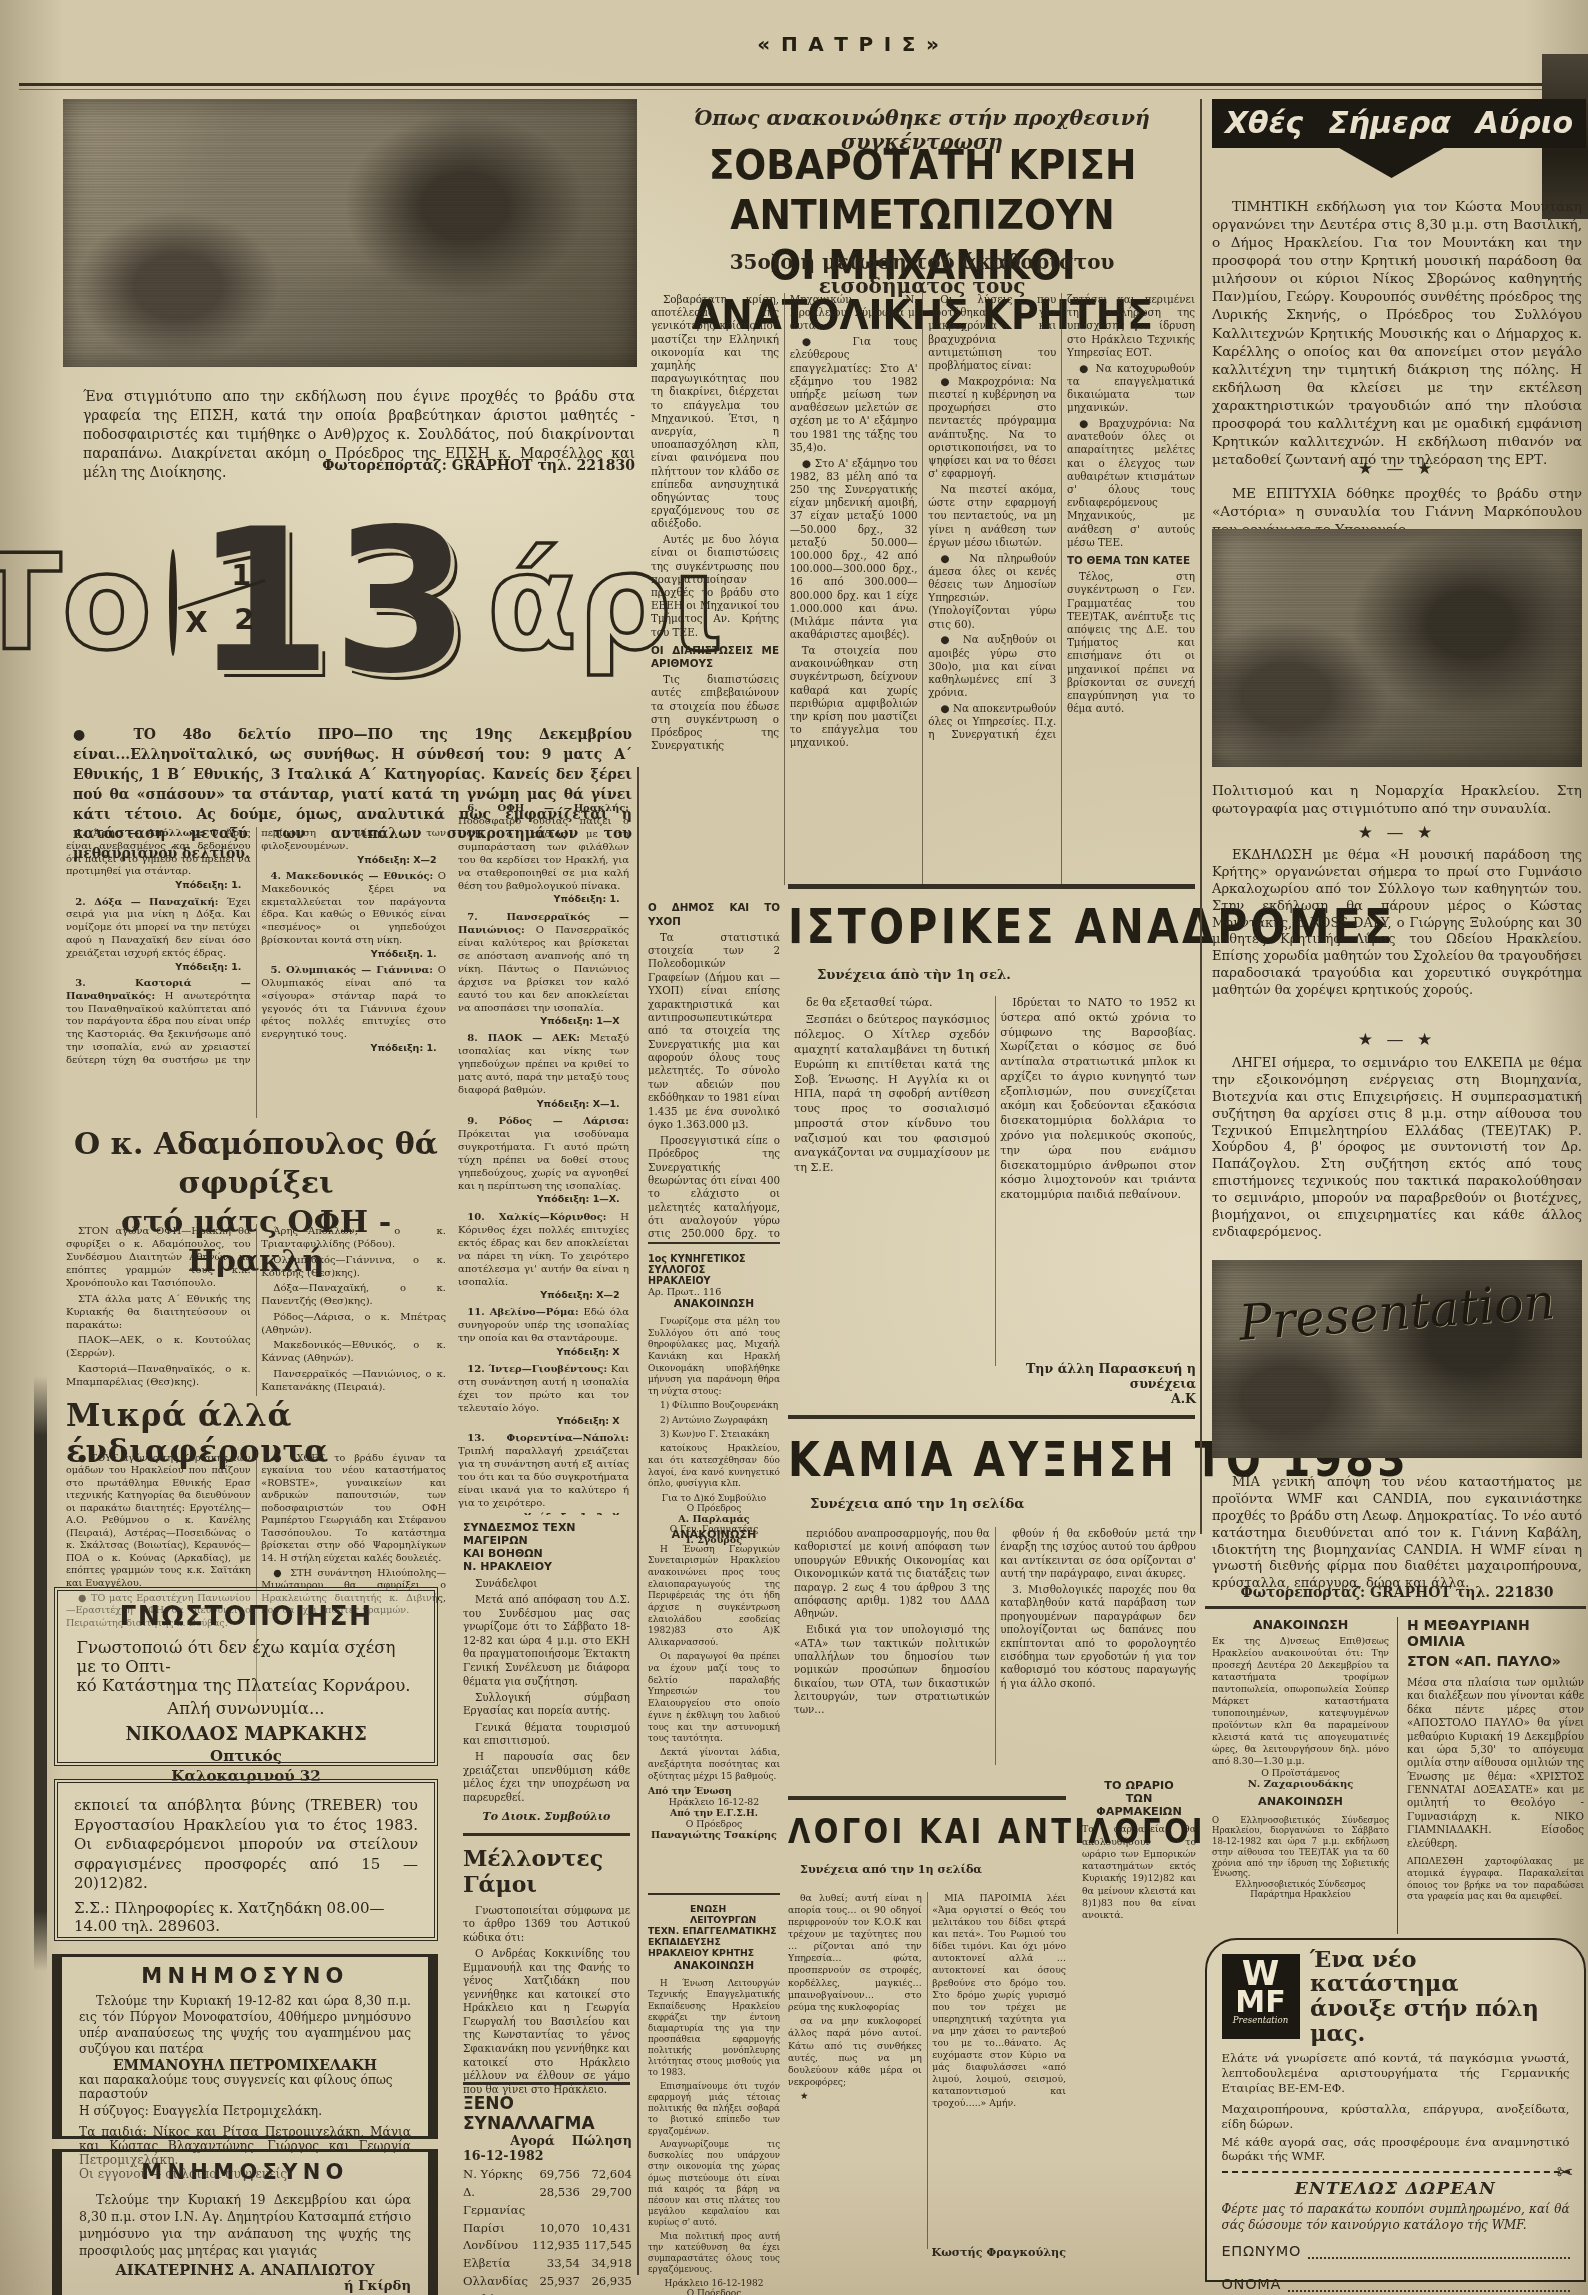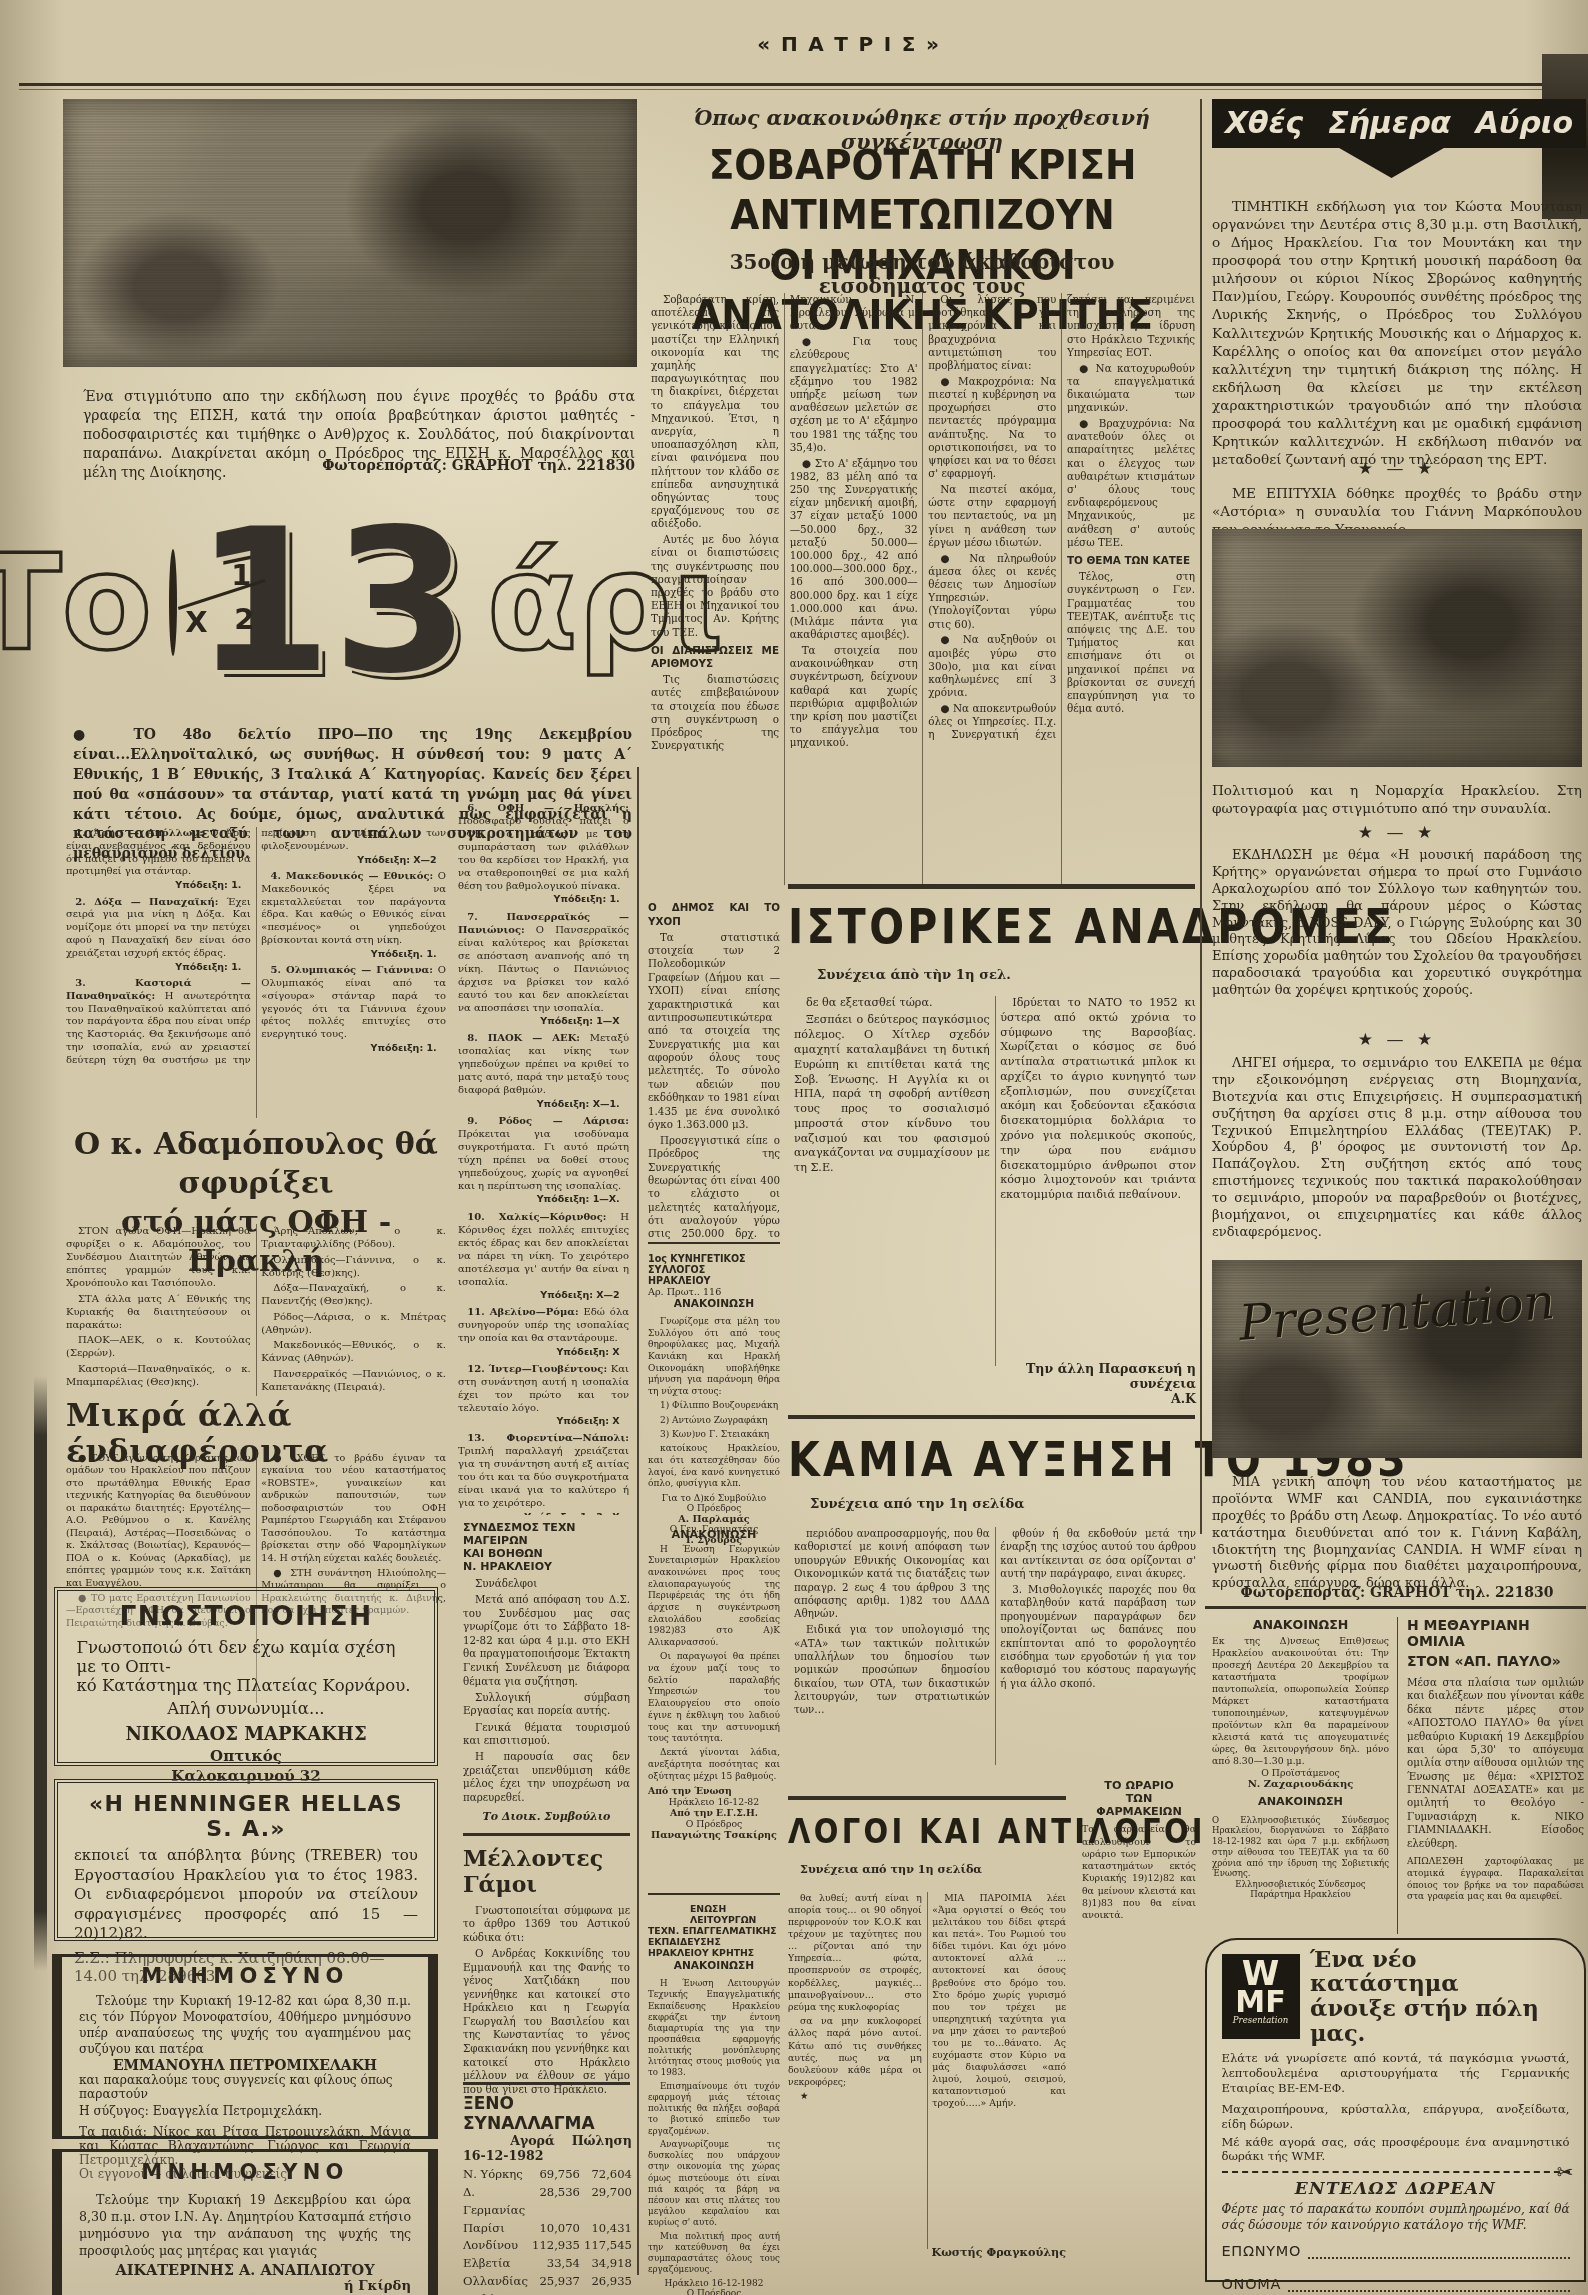--- a/index.html
+++ b/index.html
@@ -143,21 +143,20 @@
     <div class="minihead" style="font-size:26.5px;">ΓΝΩΣΤΟΠΟΙΗΣΗ</div>
     <div style="font-size:16.5px;margin-top:6.6px;">Γνωστοποιώ ότι δεν έχω καμία σχέση με το Οπτι-</div>
     <div style="font-size:16.5px;">κό Κατάστημα της Πλατείας Κορνάρου.</div>
     <div class="ctr" style="font-size:16.5px;margin-top:4px;">Απλή συνωνυμία...</div>
     <div class="ctr b" style="font-size:18px;margin-top:5.3px;">ΝΙΚΟΛΑΟΣ  ΜΑΡΚΑΚΗΣ</div>
     <div class="ctr b" style="font-size:15px;margin-top:2.6px;">Οπτικός</div>
     <div class="ctr b" style="font-size:15px;margin-top:2.6px;">Καλοκαιρινού 32</div>
   </div>
 
   <div class="abs boxwavy" style="left:54px;top:1779px;width:384px;height:162px;padding:8px 16px;box-sizing:border-box;">
-    <div class="minihead" style="font-size:22px;">«Η HENNINGER  HELLAS  S. A.»</div>
     <div class="jt" style="font-size:15px;line-height:1.3;margin-top:5.3px;">εκποιεί τα απόβλητα βύνης (TREBER) του Εργοστασίου Ηρακλείου για το έτος 1983. Οι ενδιαφερόμενοι μπορούν να στείλουν σφραγισμένες προσφορές από 15 — 20)12)82.</div>
     <div style="font-size:15px;margin-top:5.3px;">Σ.Σ.: Πληροφορίες κ. Χατζηδάκη 08.00—14.00 τηλ. 289603.</div>
   </div>
 
   <div class="abs mn-box" style="left:52px;top:1954px;width:386px;height:185px;padding:6.6px 17px;box-sizing:border-box;">
     <div class="minihead" style="font-size:21px;letter-spacing:5.3px;">ΜΝΗΜΟΣΥΝΟ</div>
     <div class="jt" style="font-size:12.2px;line-height:1.32;margin-top:5.3px;text-indent:17px;">Τελούμε την Κυριακή 19-12-82 και ώρα 8,30 π.μ. εις τόν Πύργον Μονοφατσίου, 40θήμερο μνημόσυνο υπέρ αναπαύσεως της ψυχής του αγαπημένου μας συζύγου και πατέρα</div>
     <div class="ctr b" style="font-size:14px;">ΕΜΜΑΝΟΥΗΛ ΠΕΤΡΟΜΙΧΕΛΑΚΗ</div>
     <div style="font-size:12.2px;">και παρακαλούμε τους συγγενείς και φίλους όπως παραστούν</div>
     <div style="font-size:12.2px;margin-top:2.6px;">Η σύζυγος: Ευαγγελία Πετρομιχελάκη.</div>

